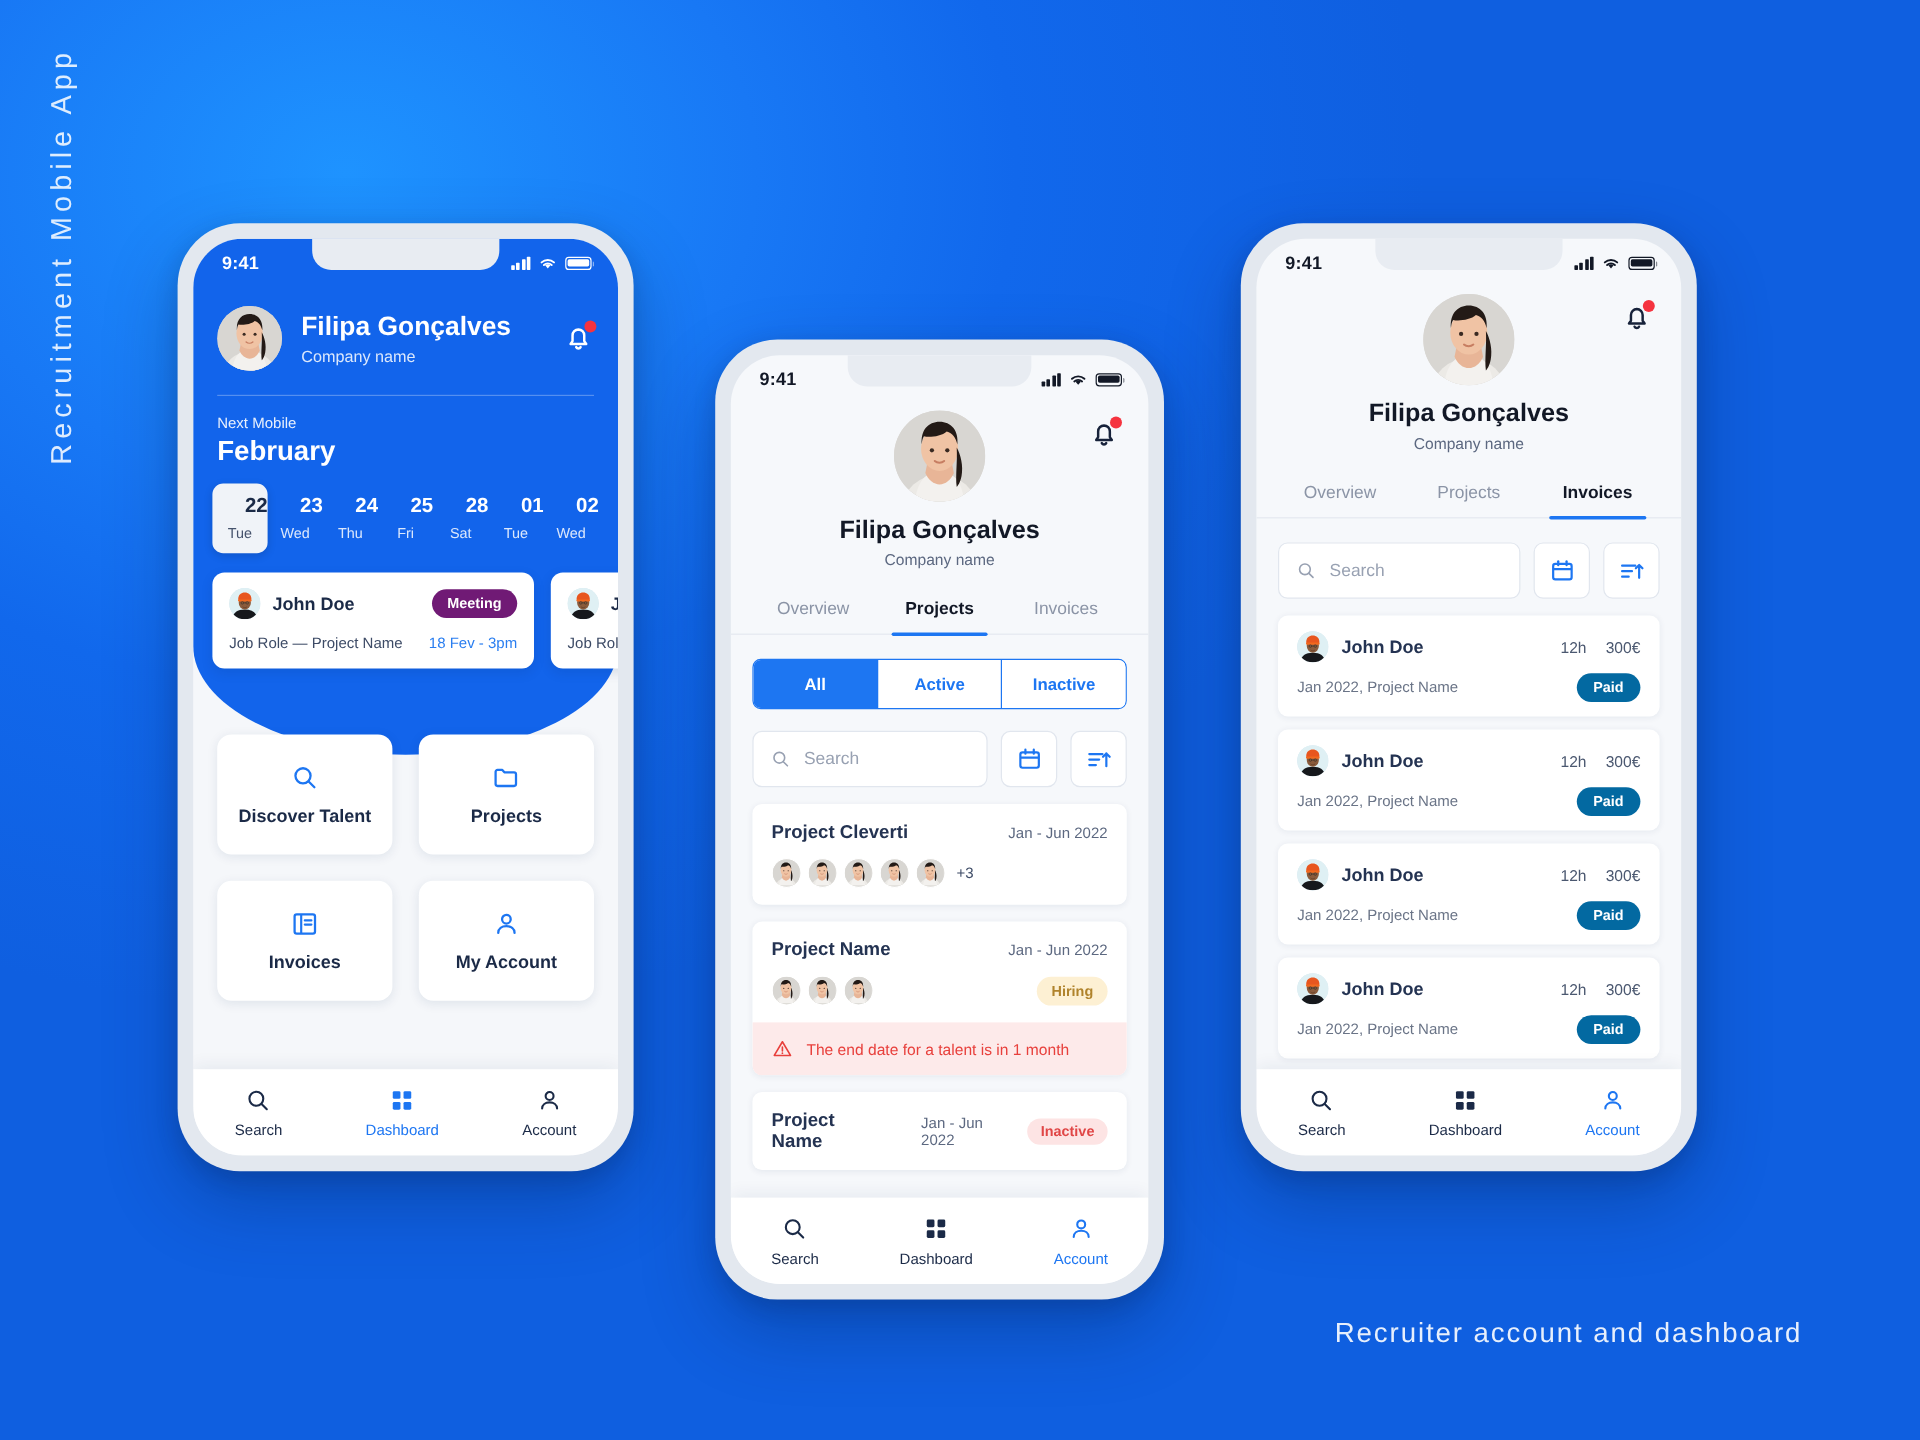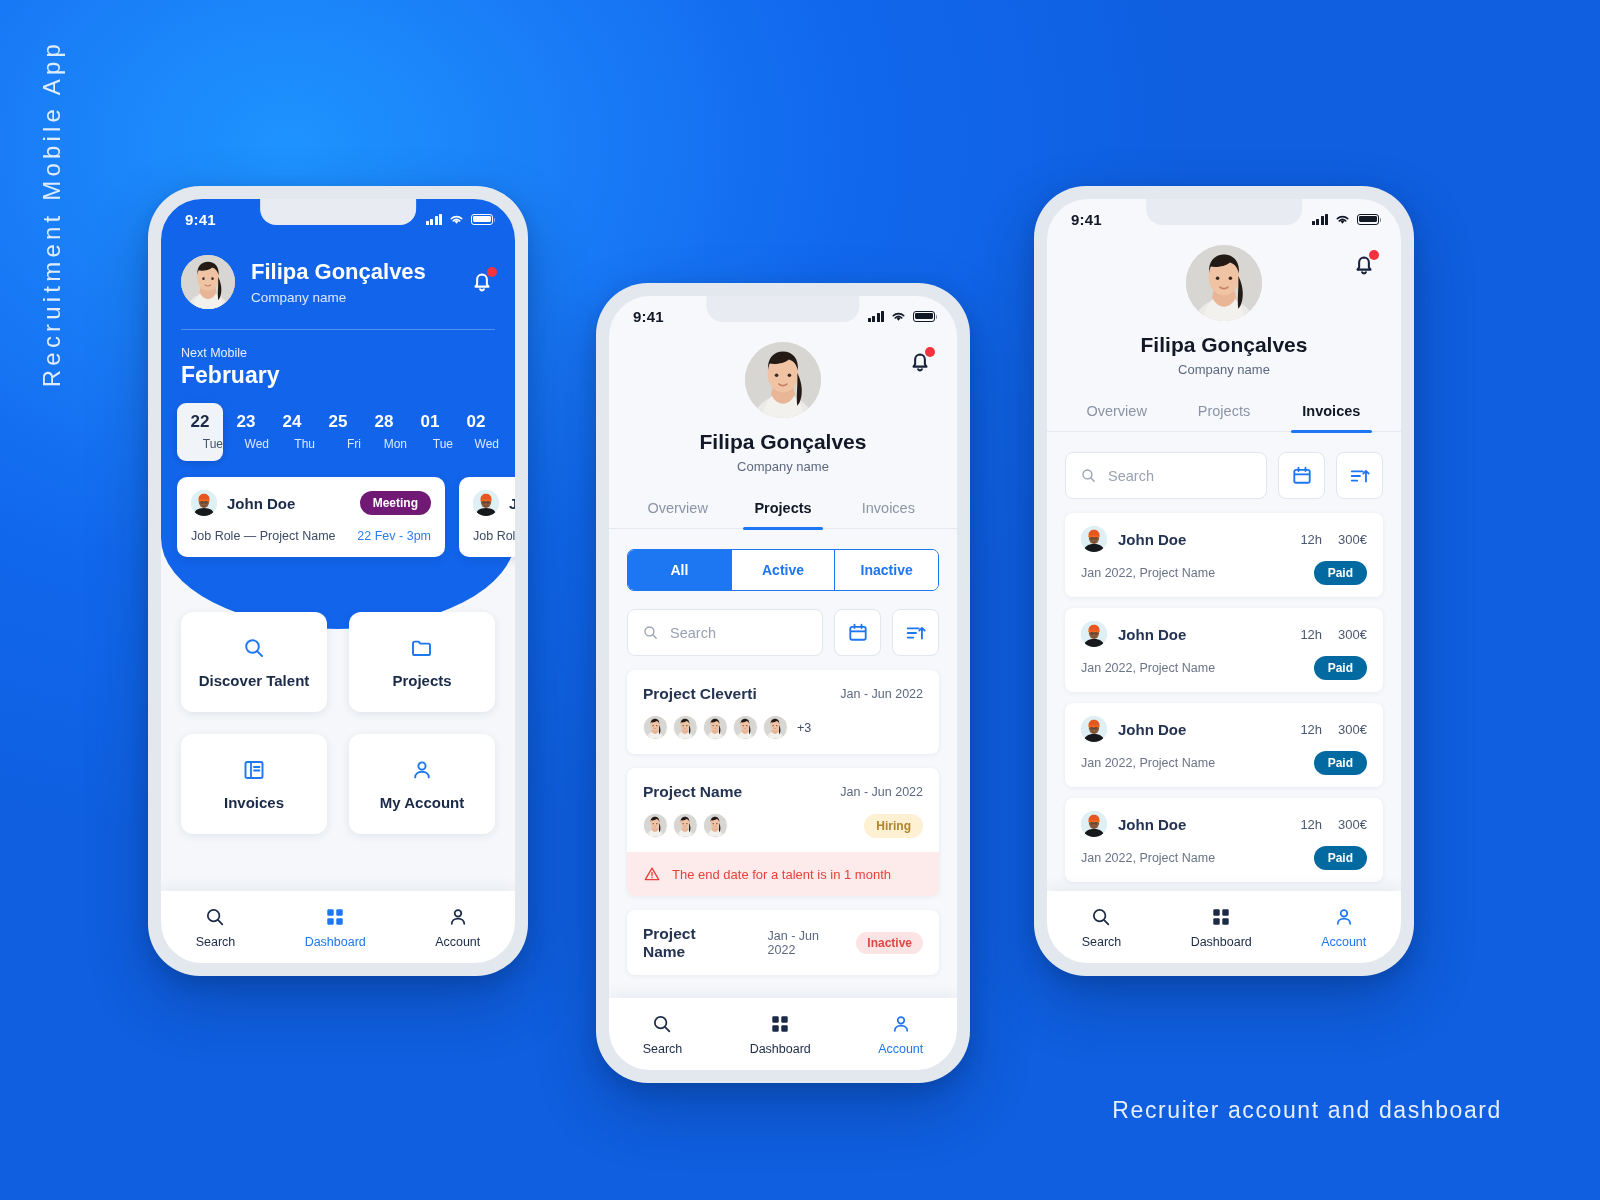--- a/index.html
+++ b/index.html
@@ -89,22 +89,22 @@
   .p1-company { color: rgba(255,255,255,.85); font-size: 13.5px; margin-top: 4px; }
   .bell { position: relative; width: 26px; height: 28px; cursor: pointer; }
   .bell .dot { position: absolute; right: -2px; top: -1px; width: 10px; height: 10px;
     border-radius: 50%; background: #f5333f; }
   .p1-divider { height: 1px; background: rgba(255,255,255,.28); margin: 20px 4px 0 4px; }
   .p1-nextlabel { color: rgba(255,255,255,.9); font-size: 12.5px; margin: 16px 0 0 4px; }
   .p1-month { color: #fff; font-size: 23px; font-weight: 600; margin: 2px 0 0 4px; }
 
   .datestrip { display: flex; margin-top: 14px; gap: 0; }
   .dayitem { flex: 1; text-align: center; padding: 9px 0 10px; border-radius: 9px; }
-  .dayitem .dnum { color: #fff; font-size: 17px; font-weight: 600; }
-  .dayitem .ddow { color: rgba(255,255,255,.85); font-size: 12px; margin-top: 5px; text-align: right; }
+  .dayitem .dnum { color: #fff; font-size: 17px; font-weight: 600; text-align: right; }
+  .dayitem .ddow { color: rgba(255,255,255,.85); font-size: 12px; margin-top: 5px; }
   .dayitem.sel { background: #f0f3f8; box-shadow: 0 2px 7px rgba(0,0,0,.14); }
   .dayitem.sel .dnum { color: #1b2a47; }
   .dayitem.sel .ddow { color: #46536d; }
 
   .eventrow { display: flex; gap: 14px; margin-top: 16px; }
   .eventcard {
     background: #fff; border-radius: 10px; padding: 13px 14px 14px;
     box-shadow: 0 3px 10px rgba(10,40,90,.12); flex: 0 0 268px;
   }
   .ev-top { display: flex; align-items: center; }
@@ -351,21 +351,21 @@
           <div class="dayitem">
      <div class="dnum">24</div>
      <div class="ddow">Thu</div>
    </div>
           <div class="dayitem">
      <div class="dnum">25</div>
      <div class="ddow">Fri</div>
    </div>
           <div class="dayitem">
      <div class="dnum">28</div>
-     <div class="ddow">Mon</div>
+     <div class="ddow">Sat</div>
    </div>
           <div class="dayitem">
      <div class="dnum">01</div>
      <div class="ddow">Tue</div>
    </div>
           <div class="dayitem">
      <div class="dnum">02</div>
      <div class="ddow">Wed</div>
    </div>
         </div>
@@ -373,21 +373,21 @@
           <div class="eventcard">
      <div class="ev-top">
        <div class="ev-av"><svg width="26" height="26" viewBox="0 0 64 64">
                   <use href="#av-man"></use>
                 </svg></div>
        <div class="ev-name">John Doe</div>
        <div class="pill-meeting">Meeting</div>
      </div>
      <div class="ev-bot">
        <div class="ev-role">Job Role — Project Name</div>
-       <div class="ev-time">22 Fev - 3pm</div>
+       <div class="ev-time">18 Fev - 3pm</div>
      </div>
    </div>
           <div class="eventcard">
      <div class="ev-top">
        <div class="ev-av"><svg width="26" height="26" viewBox="0 0 64 64">
                   <use href="#av-man"></use>
                 </svg></div>
        <div class="ev-name">John Doe</div>
 
      </div>

